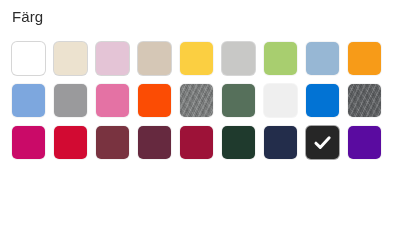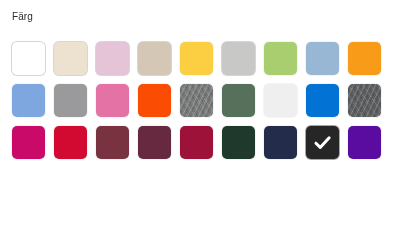--- a/index.html
+++ b/index.html
@@ -19,21 +19,21 @@
     width: 400px;
     height: 173px;
     box-sizing: border-box;
     padding: 0;
     position: relative;
   }
   .picker-label {
     position: absolute;
     left: 12px;
     top: 8px;
-    font-size: 10px;
+    font-size: 15px;
     line-height: 18px;
     font-weight: 400;
     color: #2b2b2b;
     letter-spacing: 0.1px;
     white-space: nowrap;
   }
   .swatch-grid {
     position: absolute;
     left: 12px;
     top: 42px;

